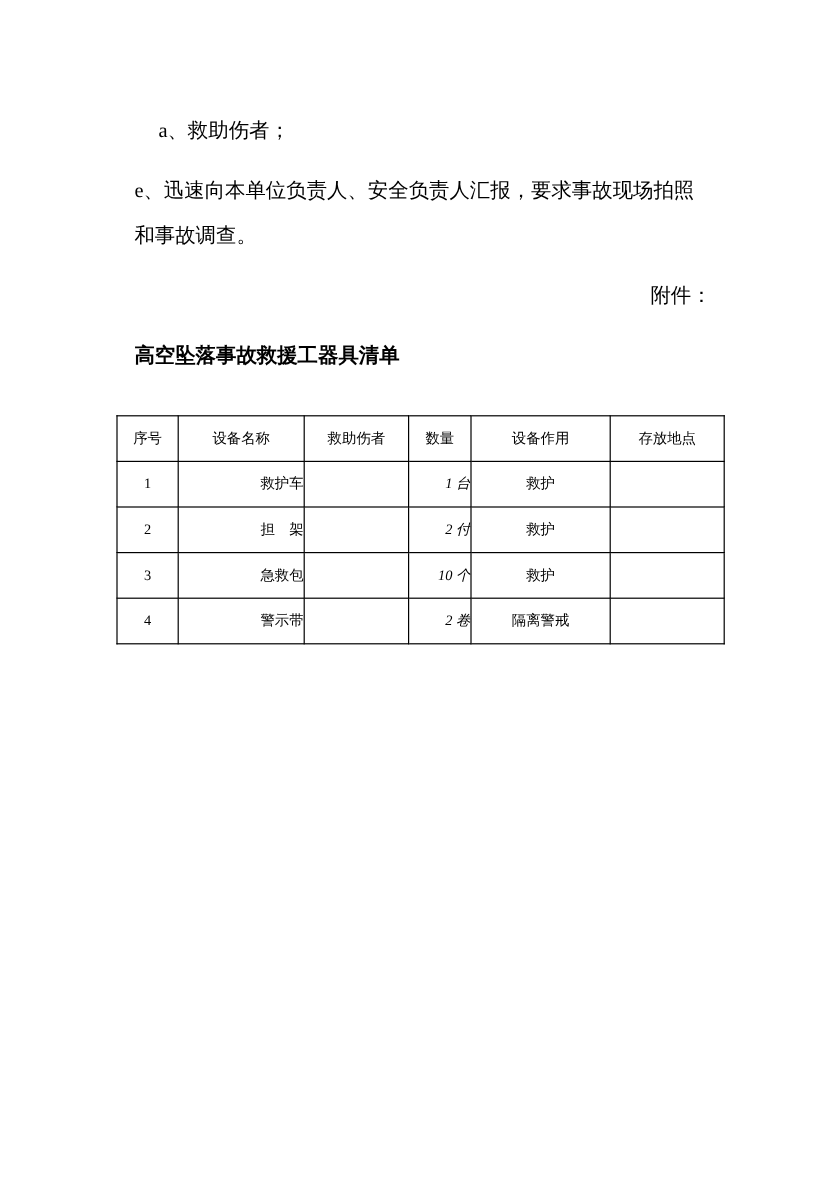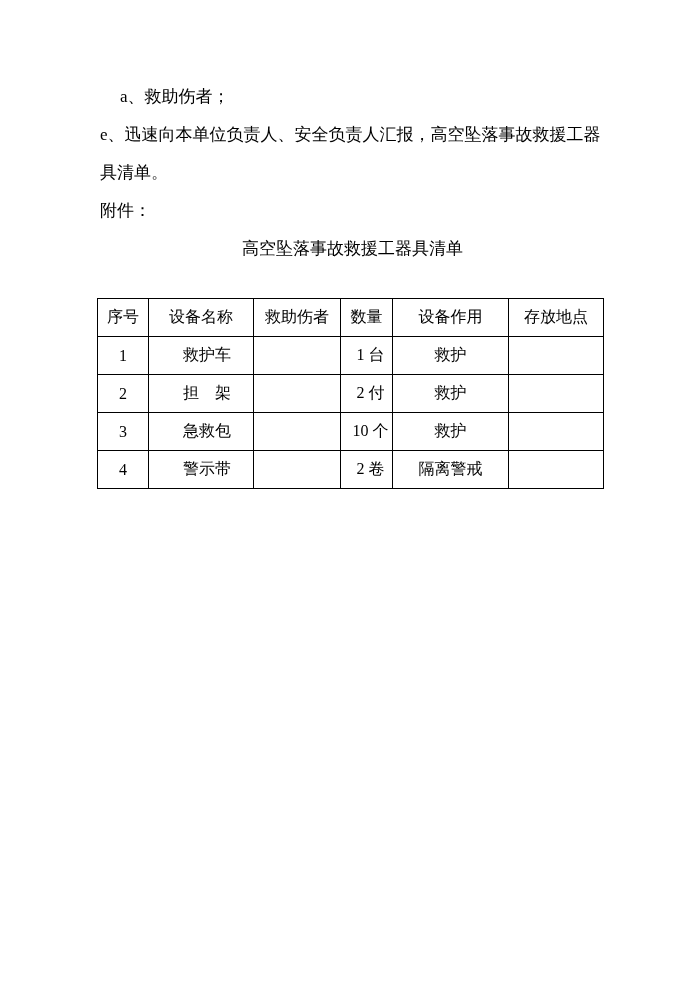--- a/index.html
+++ b/index.html
@@ -14,74 +14,74 @@
     overflow: hidden;
     box-sizing: border-box;
     font-family: "Liberation Serif", "DejaVu Serif", serif;
     color: #000000;
   }
   .content {
     padding: 78px 95px 0 100px;
     font-size: 17px;
   }
   .content p {
-    margin: 0;
+    margin: 12px;
     line-height: 38px;
   }
   .indent-a { text-indent: 20px; }
   .indent-b { text-indent: 28px; }
   .indent-c { text-indent: 35px; }
   .indent-d { text-indent: 5px; }
   .attachment-ref { margin-top: 34px; }
-  .attachment-label { margin-top: 107px; }
+  .attachment-label { margin-top: 107px; text-align: right; }
   .table-title {
-    text-align: center;
-    font-weight: normal;
+    font-weight: bold;
   }
   table.equipment {
     border-collapse: collapse;
     table-layout: fixed;
     margin-top: 30px;
     margin-left: -3px;
-    font-size: 16px;
+    font-size: 12px;
   }
   table.equipment th,
   table.equipment td {
     border: 1px solid #000000;
     height: 37px;
     padding: 0;
     font-weight: normal;
     text-align: center;
     vertical-align: middle;
     overflow: hidden;
     white-space: nowrap;
   }
   col.c0 { width: 51px; }
   col.c1 { width: 105px; }
   col.c2 { width: 87px; }
   col.c3 { width: 52px; }
   col.c4 { width: 116px; }
   col.c5 { width: 95px; }
   table.equipment td.name-cell {
-    text-align: center;
+    text-align: right;
     padding-left: 12px;
   }
   table.equipment td.qty-cell {
-    text-align: center;
+    text-align: right;
     padding-left: 8px;
+    font-style: italic;
   }
 </style>
 </head>
 <body>
 
 <div class="page">
   <div class="content">
 
     <p class="indent-a">a、救助伤者；</p>
-    <p>e、迅速向本单位负责人、安全负责人汇报，高空坠落事故救援工器具清单。</p>
+    <p>e、迅速向本单位负责人、安全负责人汇报，要求事故现场拍照和事故调查。</p>
 
 
     <p class="attachment-label">附件：</p>
 
     <p class="table-title">高空坠落事故救援工器具清单</p>
 
     <table class="equipment">
       <colgroup>
         <col class="c0">
           <col class="c1">

